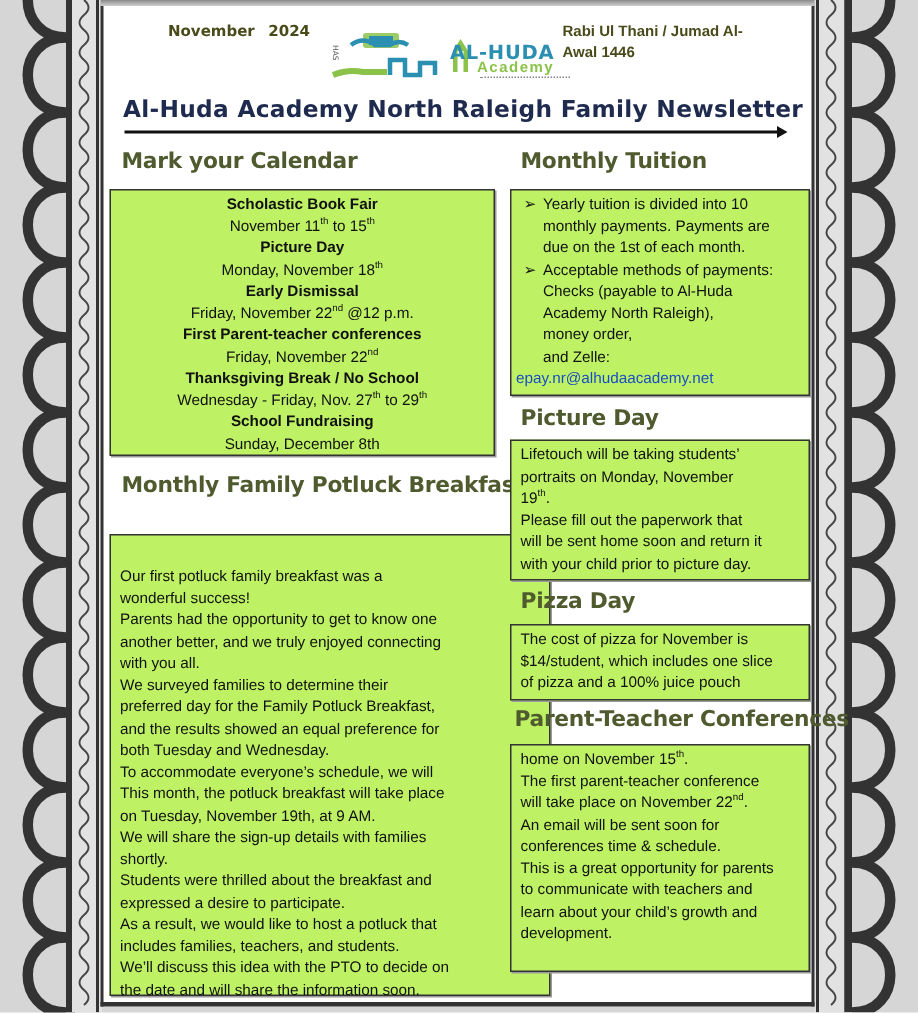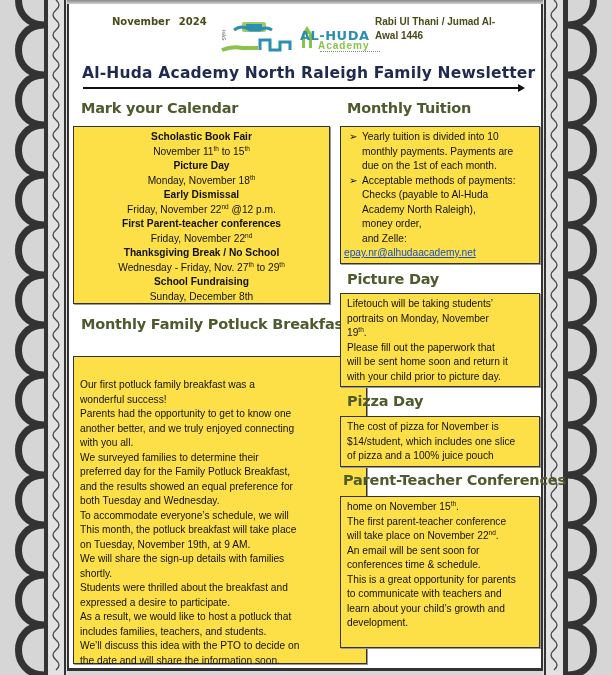--- a/index.html
+++ b/index.html
@@ -74,33 +74,33 @@
   }
   .title-arrowhead {
     position: absolute; left: 518px; top: 84px; width: 0; height: 0;
     border-left: 7px solid #111; border-top: 4px solid transparent; border-bottom: 4px solid transparent;
   }
   .section-title {
     position: absolute; font-size: 14.5px; font-weight: bold; color: #4f5a2e;
     font-family: "DejaVu Sans", sans-serif; letter-spacing: -0.2px;
   }
   .box {
-    position: absolute; background: #fde047;
+    position: absolute; background: #bef264;
     border: 1px solid #333;
     box-shadow: 1px 1px 0 #999;
     font-size: 10.2px; line-height: 14.5px; color: #111;
   }
   .cal-box { text-align: center; padding-top: 3px; }
   .cal-box .ev-title { font-weight: bold; }
   sup { font-size: 6.5px; vertical-align: super; line-height: 0; }
   .body-box { padding: 3px 6px; }
   .tuition ul { list-style: none; }
   .tuition li { position: relative; padding-left: 15px; }
   .tuition li .bullet { position: absolute; left: 2px; top: 0; }
-  .tuition .email { color: #1a4fc4; text-decoration: underline; display: block; margin-left: -3px; }
+  .tuition .email { color: #1a4fc4; display: block; margin-left: -3px; }
 </style>
 </head>
 <body>
 
 <svg class="scallop-left" viewBox="0 0 52 675" preserveAspectRatio="none">
   <rect x="44" y="0" width="6" height="675" fill="#333"></rect>
   <g fill="none" stroke="#333" stroke-width="7">
     <path d="M44,-25 C10,-25 10,25 44,25 C10,25 10,75 44,75 C10,75 10,125 44,125 C10,125 10,175 44,175 C10,175 10,225 44,225 C10,225 10,275 44,275 C10,275 10,325 44,325 C10,325 10,375 44,375 C10,375 10,425 44,425 C10,425 10,475 44,475 C10,475 10,525 44,525 C10,525 10,575 44,575 C10,575 10,625 44,625 C10,625 10,675 44,675 C10,675 10,725 44,725"></path>
   </g>
 </svg>

